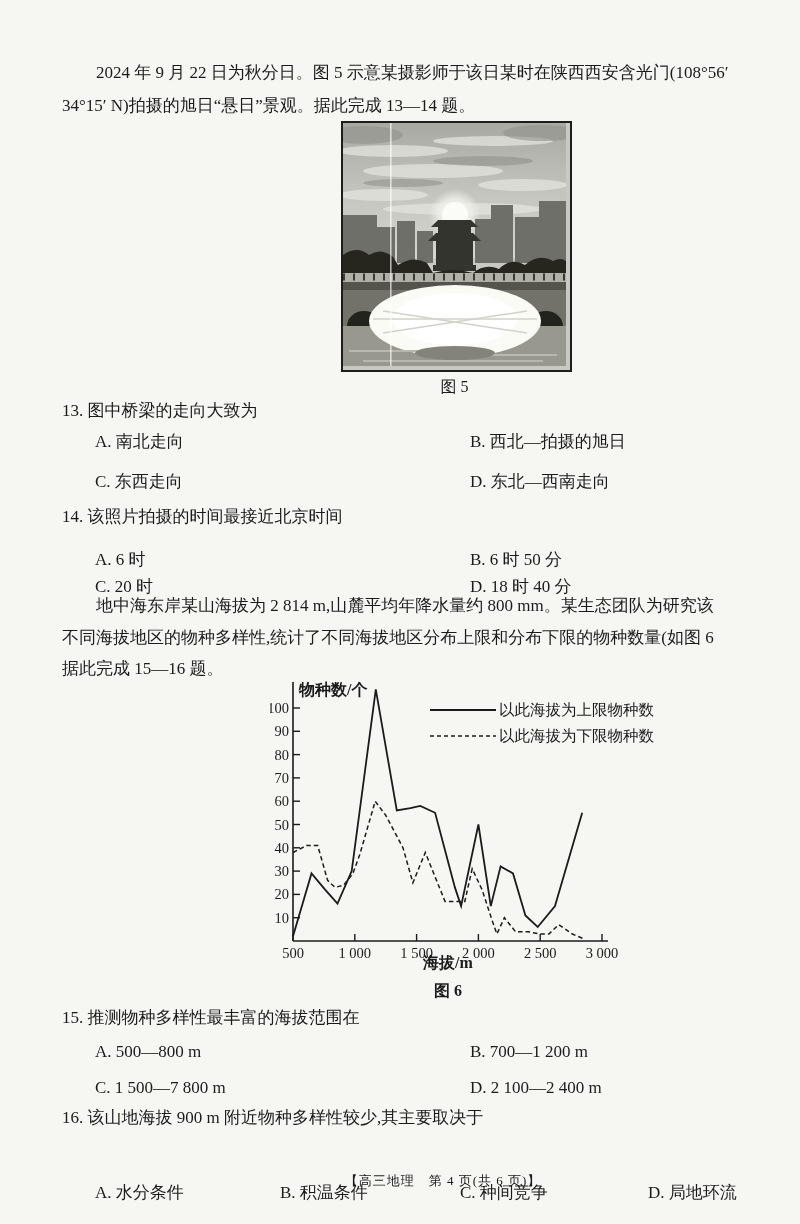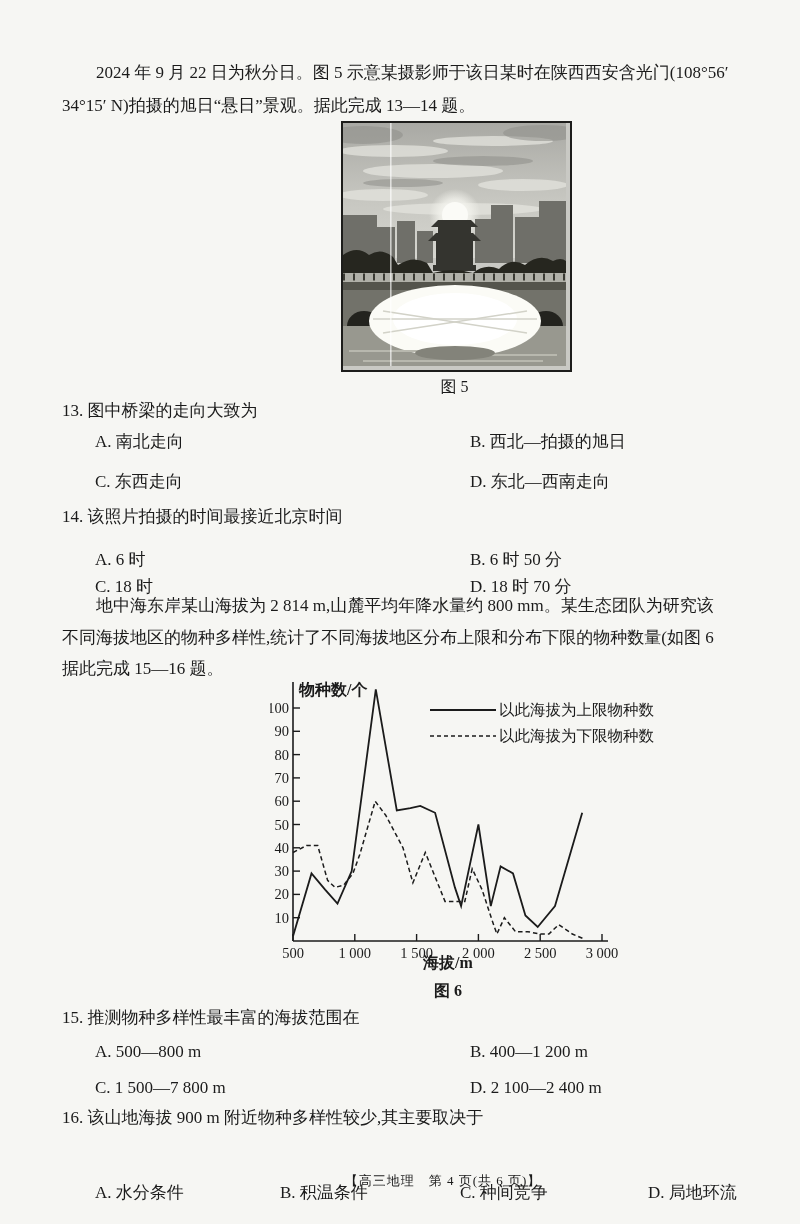--- a/index.html
+++ b/index.html
@@ -119,22 +119,22 @@
   <span class="o1">C. 东西走向</span>
   <span class="o2">D. 东北—西南走向</span>
 </div>
 
 <div class="abs stem" style="left:62px;top:505px;">14. 该照片拍摄的时间最接近北京时间</div>
 <div class="optrow" style="top:540px;margin-top:8px;">
   <span class="o1">A. 6 时</span>
   <span class="o2">B. 6 时 50 分</span>
 </div>
 <div class="optrow" style="top:575px;">
-  <span class="o1">C. 18 时</span>
-  <span class="o2">D. 18 时 70 分</span>
+  <span class="o1">C. 20 时</span>
+  <span class="o2">D. 18 时 40 分</span>
 </div>
 
 <div class="abs" style="left:62px;top:590px;width:740px;line-height:31.5px;">
   <div class="nowrap indent">地中海东岸某山海拔为 2 814 m,山麓平均年降水量约 800 mm。某生态团队为研究该</div>
   <div class="nowrap">不同海拔地区的物种多样性,统计了不同海拔地区分布上限和分布下限的物种数量(如图 6</div>
   <div class="nowrap">据此完成 15—16 题。</div>
 </div>
 
 <svg id="fig6-svg" class="abs" style="left:270px;top:670px;" width="480" height="330" viewBox="0 0 480 330">
   <text x="29" y="25" font-size="16" font-weight="bold">物种数/个</text>
@@ -178,21 +178,21 @@
     <text x="270.2" y="288" font-size="14.5" text-anchor="middle">2 500</text>
     <line x1="332" y1="271" x2="332" y2="264" stroke="#1b1b1b" stroke-width="1.4"></line>
     <text x="332" y="288" font-size="14.5" text-anchor="middle">3 000</text>
     <polyline points="23.0,266.3 41.5,203.4 55.1,219.7 67.5,233.7 81.7,201.1 105.8,19.4 126.8,140.5 140.4,138.2 150.3,135.9 165.1,142.8 184.9,217.4 191.1,236.1 208.4,154.5 220.8,236.1 230.6,196.4 243.0,203.4 255.4,245.4 267.7,257.0 285.0,236.1 312.2,142.8" fill="none" stroke="#1b1b1b" stroke-width="1.8"></polyline>
     <polyline points="23.0,182.5 36.6,175.5 47.7,175.5 57.6,210.4 65.0,217.4 73.7,215.1 82.9,203.4 89.7,184.8 105.2,131.2 115.7,145.2 125.6,163.8 133.0,177.8 142.9,212.8 155.3,182.5 175.0,231.4 194.8,231.4 202.2,198.8 212.1,219.7 222.0,250.0 226.9,264.0 234.4,247.7 245.5,261.7 257.8,261.7 270.2,264.0 278.9,264.0 288.7,254.7 302.3,264.0 313.5,268.7" fill="none" stroke="#1b1b1b" stroke-width="1.5" stroke-dasharray="4.5 3"></polyline>
   </svg>
 
 <div class="abs stem" style="left:62px;top:1006px;">15. 推测物种多样性最丰富的海拔范围在</div>
 <div class="optrow" style="top:1042px;">
   <span class="o1">A. 500—800 m</span>
-  <span class="o2">B. 400—1 200 m</span>
+  <span class="o2">B. 700—1 200 m</span>
 </div>
 <div class="optrow" style="top:1078px;">
   <span class="o1">C. 1 500—7 800 m</span>
   <span class="o2">D. 2 100—2 400 m</span>
 </div>
 
 <div class="abs stem" style="left:62px;top:1106px;">16. 该山地海拔 900 m 附近物种多样性较少,其主要取决于</div>
 <div class="optrow optrow4" style="top:1140px;">
   <span style="left:33px;">A. 水分条件</span>
   <span style="left:218px;">B. 积温条件</span>

